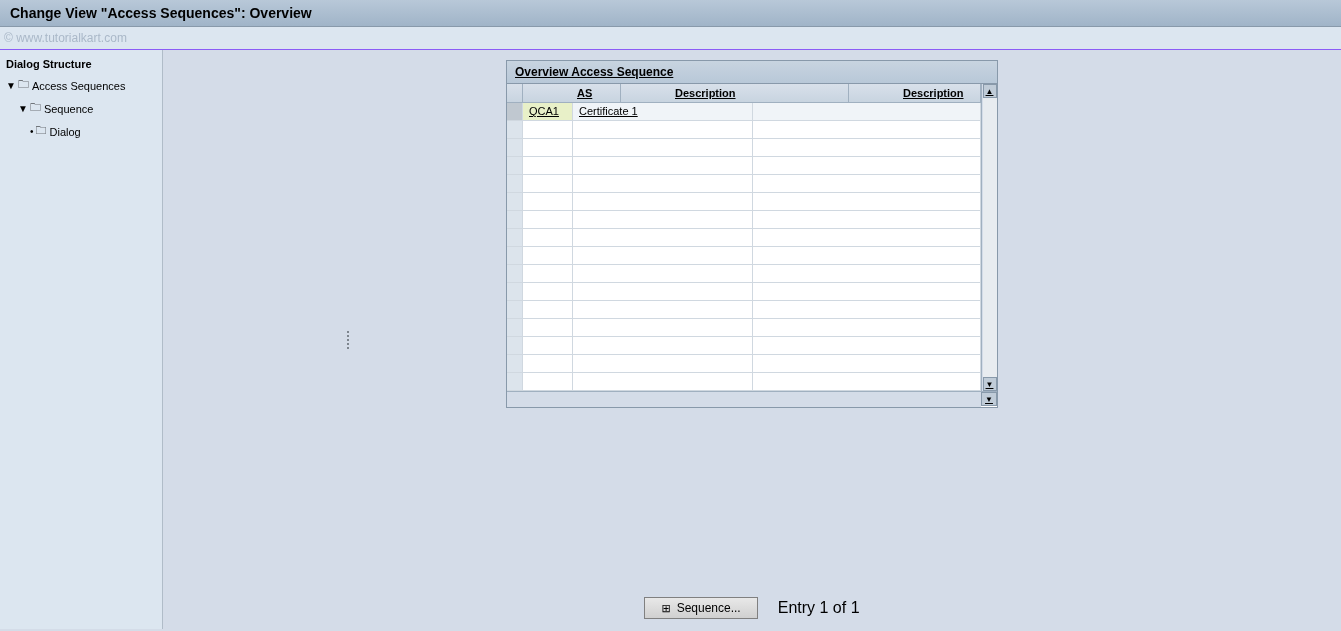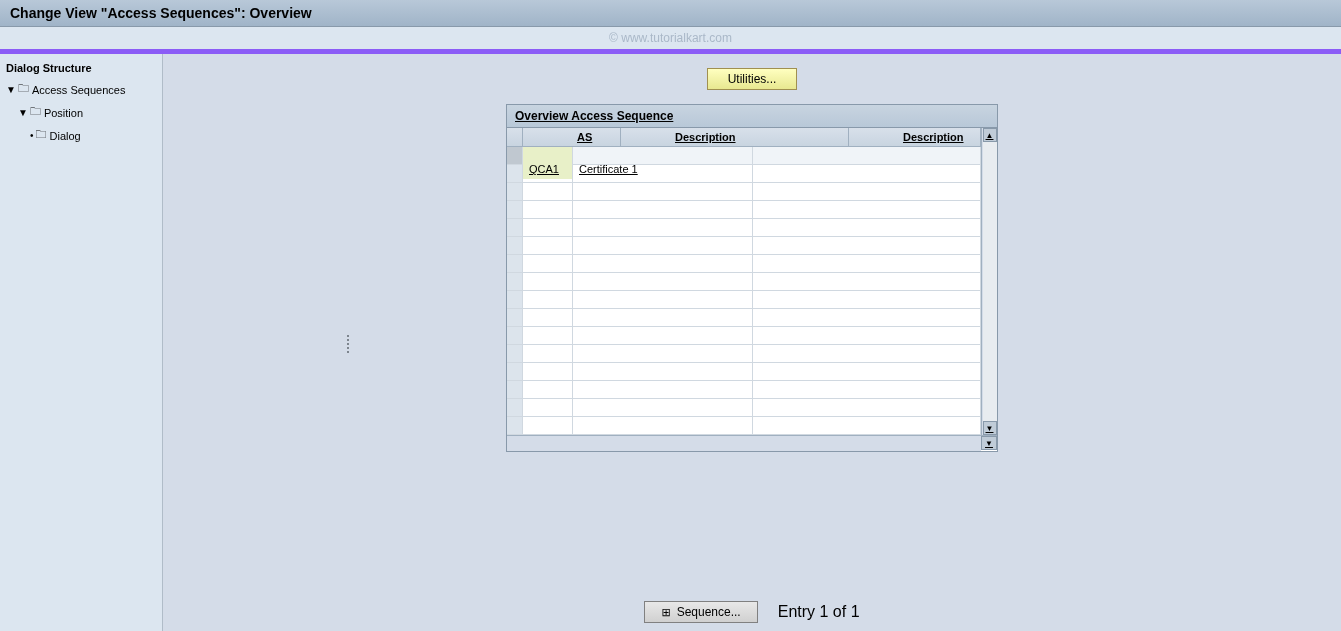--- a/index.html
+++ b/index.html
@@ -18,25 +18,24 @@
       padding: 5px 10px;
       font-size: 14px;
       font-weight: bold;
       color: #000;
       border-bottom: 1px solid #8899aa;
     }
 
     
     .watermark-bar {
       background: #dce6f0;
-      text-align: center;
       padding: 4px;
       color: #aab8c8;
       font-size: 12px;
-      border-bottom: 5px solid #8b5cf6;
+      border-bottom: 1px solid #8b5cf6;
     }
 
     
     .main-layout {
       display: flex;
       height: calc(631px - 52px);
     }
 
     
     .sidebar {
@@ -189,21 +188,21 @@
 
     .table-row.data-row {
       background: #f0f4f8;
     }
 
     .table-row:first-child .cell-as {
       background: #e8f0d0;
     }
 
     .cell {
-      padding: 16px 6px;
+      padding: 2px 6px;
       font-size: 11px;
       border-right: 1px solid #d0d8e0;
       overflow: hidden;
       white-space: nowrap;
     }
 
     .cell-selector {
       width: 16px;
       border-right: 1px solid #d0d8e0;
       background: #dce4ec;
@@ -293,43 +292,40 @@
 
     <div class="sidebar-item level1">
       <span class="arrow">▼</span>
       <span class="folder-icon">🗀</span>
       <span>Access Sequences</span>
     </div>
 
     <div class="sidebar-item level2">
       <span class="arrow">▼</span>
       <span class="folder-icon">🗀</span>
-      <span>Position</span>
+      <span>Sequence</span>
     </div>
 
     <div class="sidebar-item level3">
       <span class="arrow">•</span>
       <span class="folder-icon">🗀</span>
       <span>Dialog</span>
     </div>
   </div>
 
   <div class="content-area">
 
     <div class="drag-handle">
       <div class="drag-dot"></div>
       <div class="drag-dot"></div>
       <div class="drag-dot"></div>
       <div class="drag-dot"></div>
       <div class="drag-dot"></div>
     </div>
 
-    <div class="utilities-bar">
-      <button class="btn-utilities">Utilities...</button>
-    </div>
 
     <div class="table-container">
       <div class="table-header-row">Overview Access Sequence</div>
 
       <div class="table-wrapper">
         <div class="table-main">
 
           <div class="col-headers">
             <div style="width:16px; border-right:1px solid #a0b0c0; background:linear-gradient(to bottom,#d8e0ea,#c8d4e0);"></div>
             <div class="col-header col-as">AS</div>

